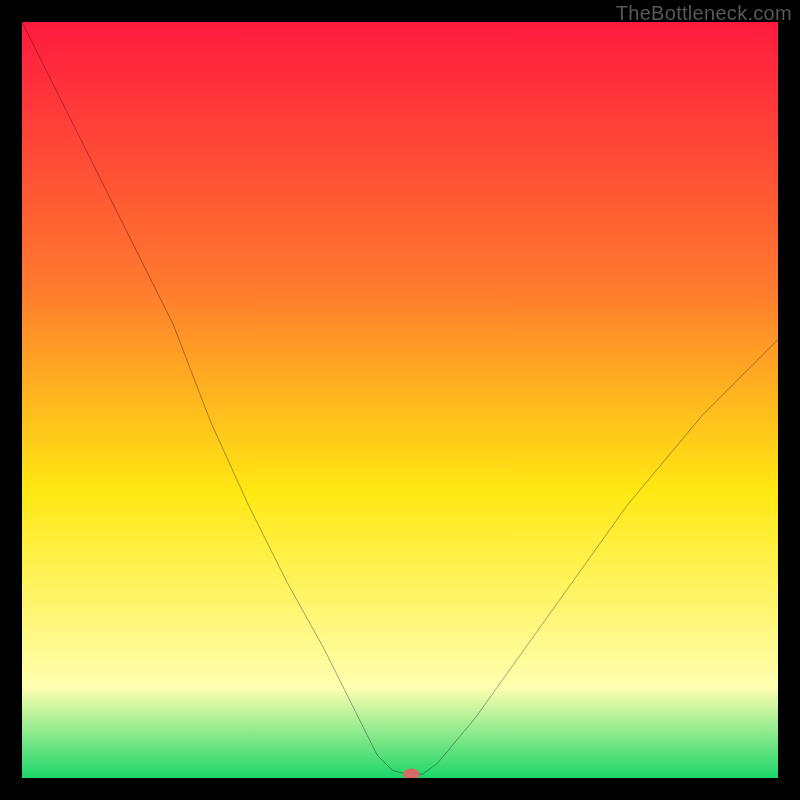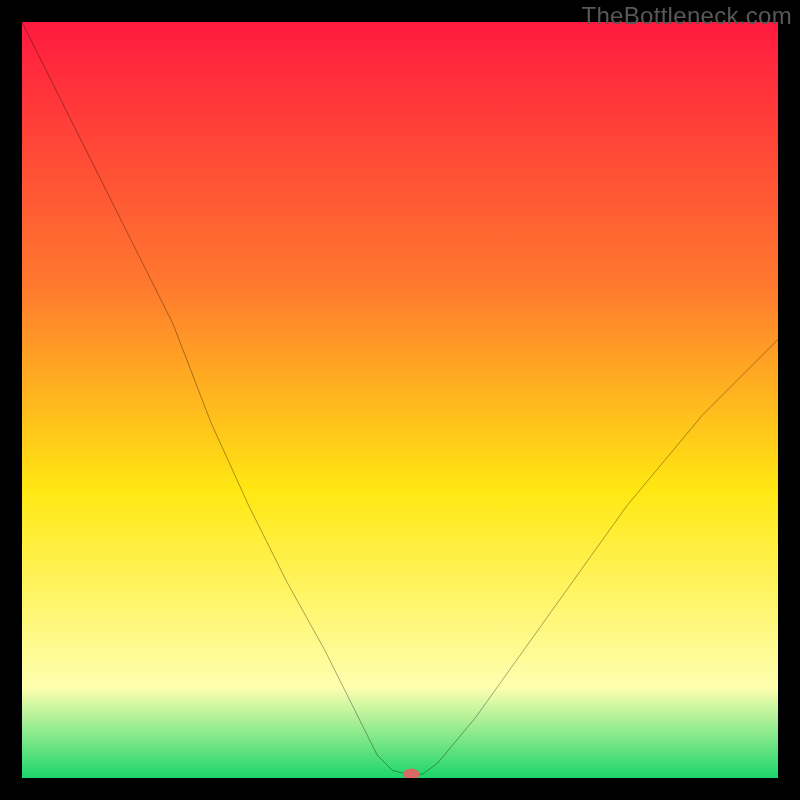--- a/index.html
+++ b/index.html
@@ -21,21 +21,21 @@
     left: 22px;
     top: 22px;
     width: 756px;
     height: 756px;
   }
   .watermark {
     position: absolute;
     top: 2px;
     right: 8px;
     font-family: Arial, Helvetica, sans-serif;
-    font-size: 24px;
+    font-size: 20px;
     font-weight: 500;
     color: #585858;
     letter-spacing: 0.3px;
   }
 </style>
 </head>
 <body>
 
 <div class="frame">
   <svg class="plot" viewBox="0 0 100 100" preserveAspectRatio="none">

